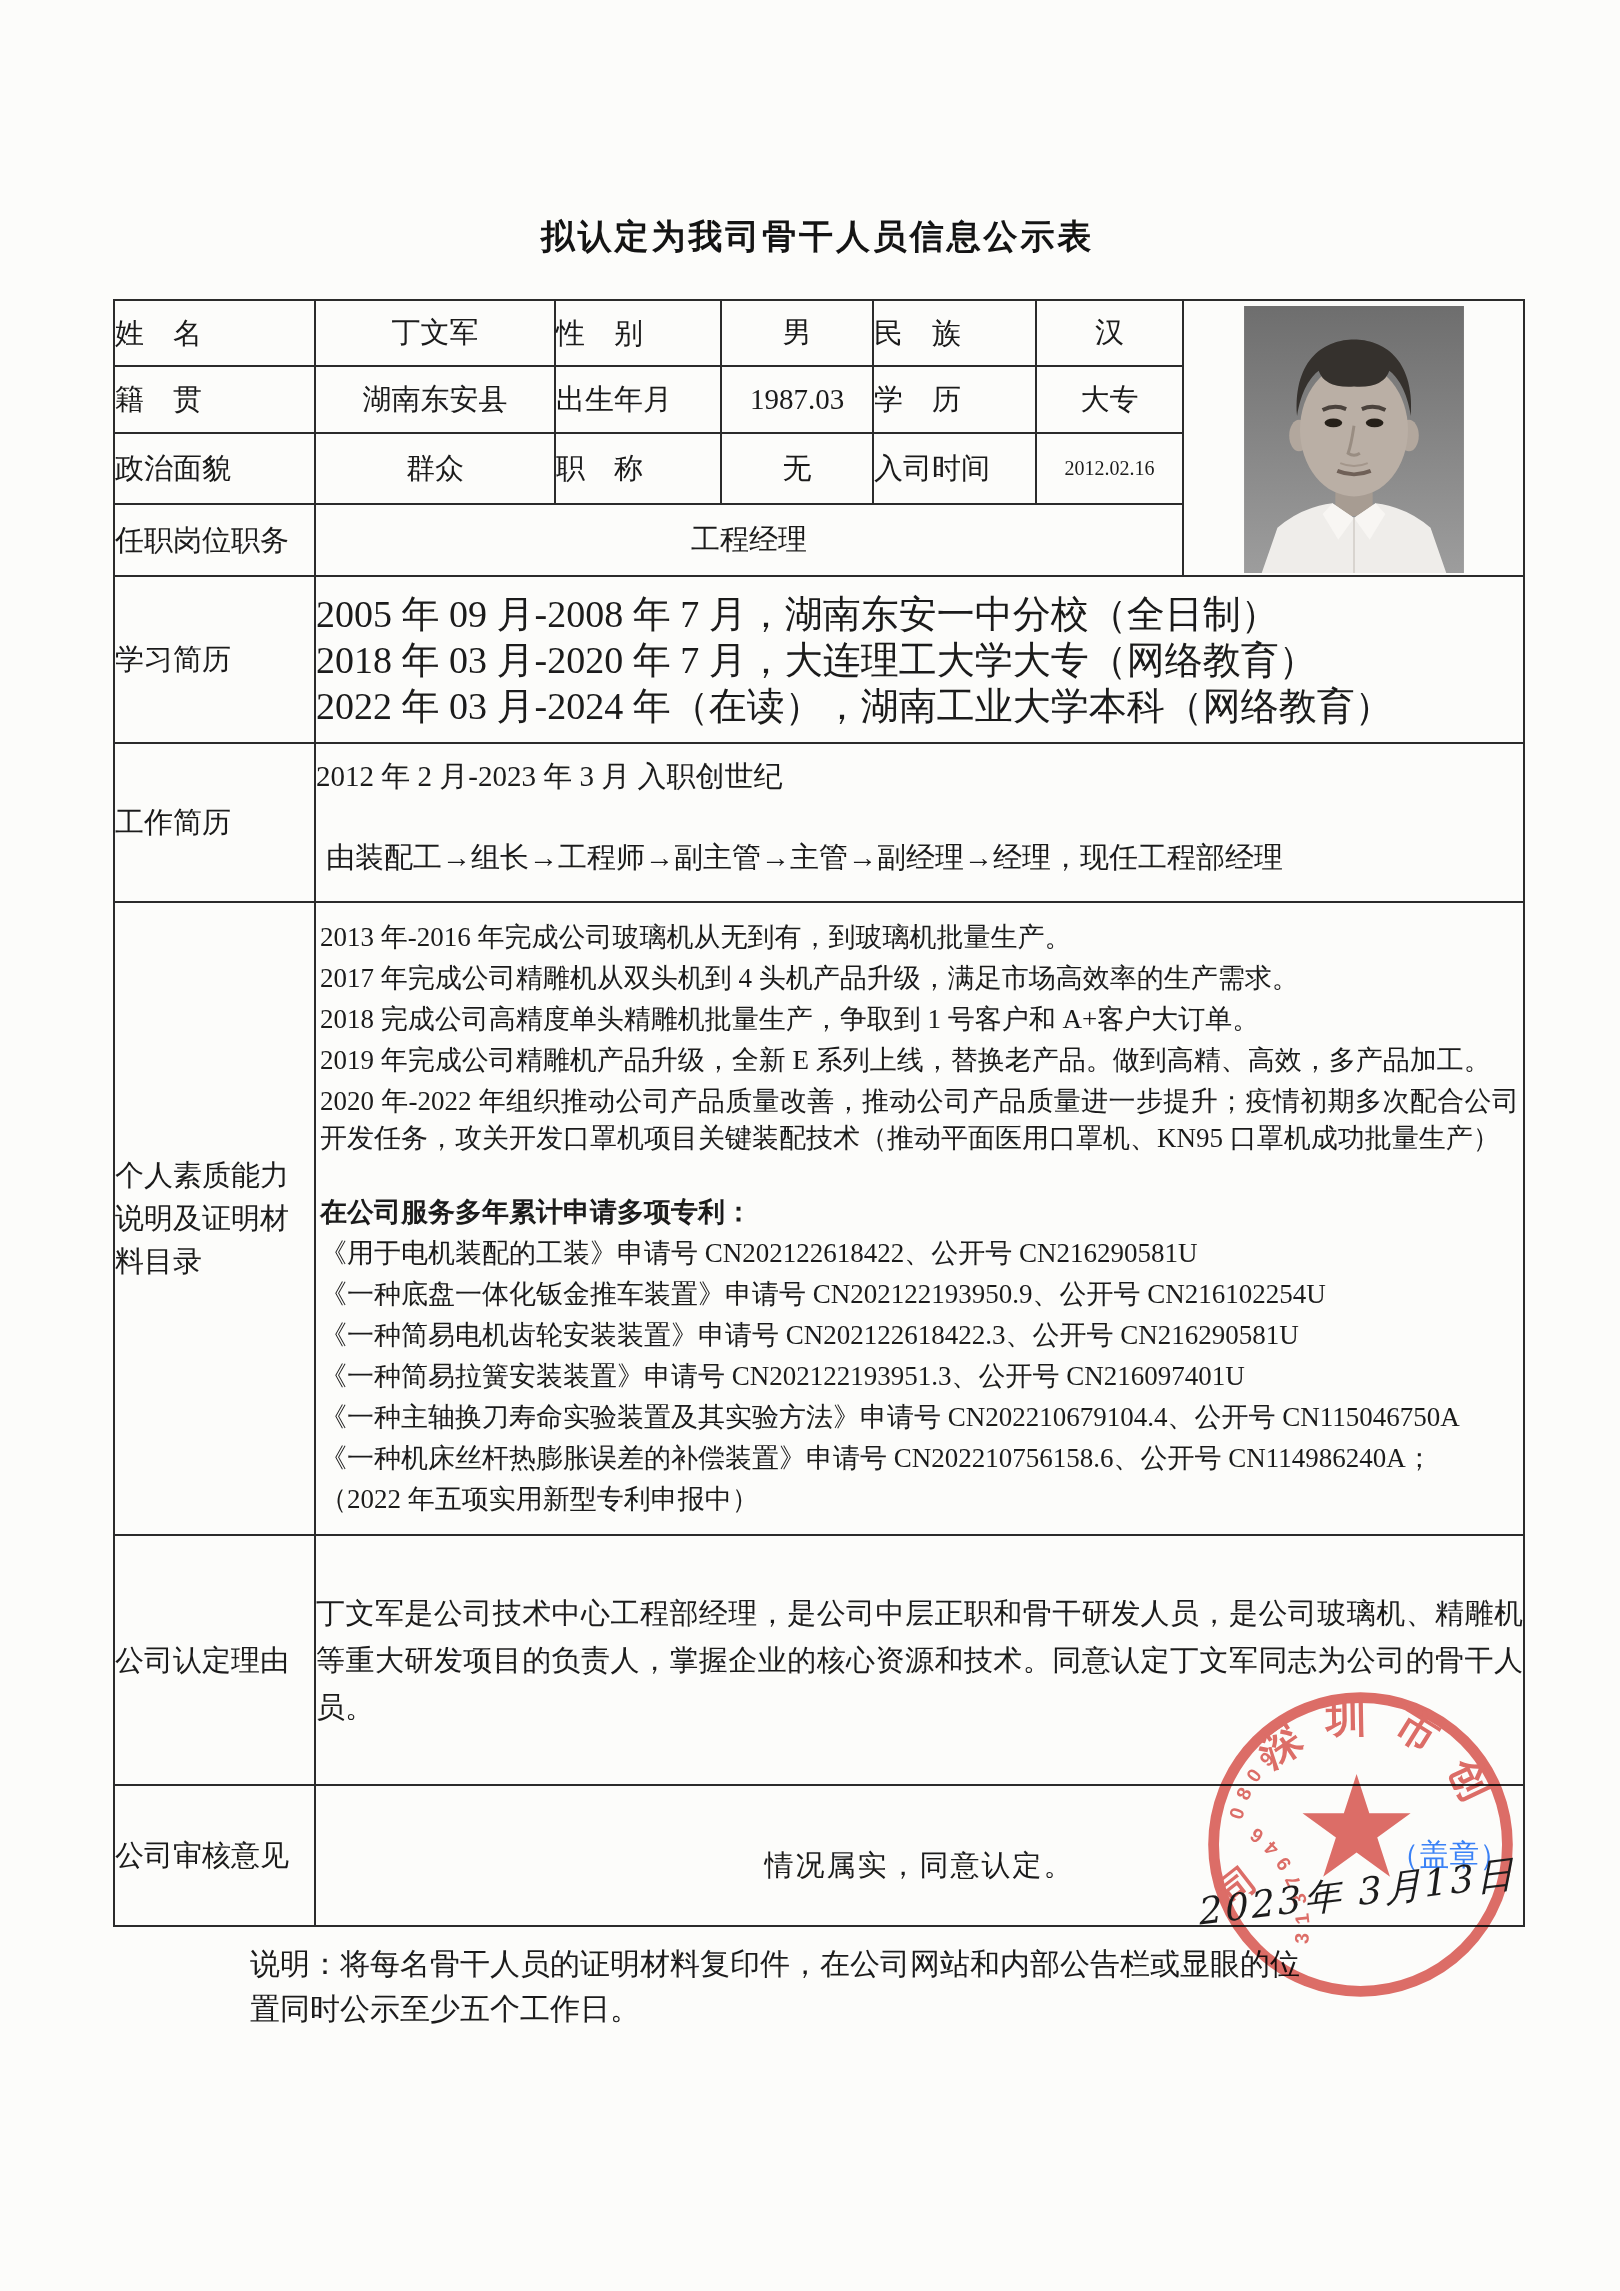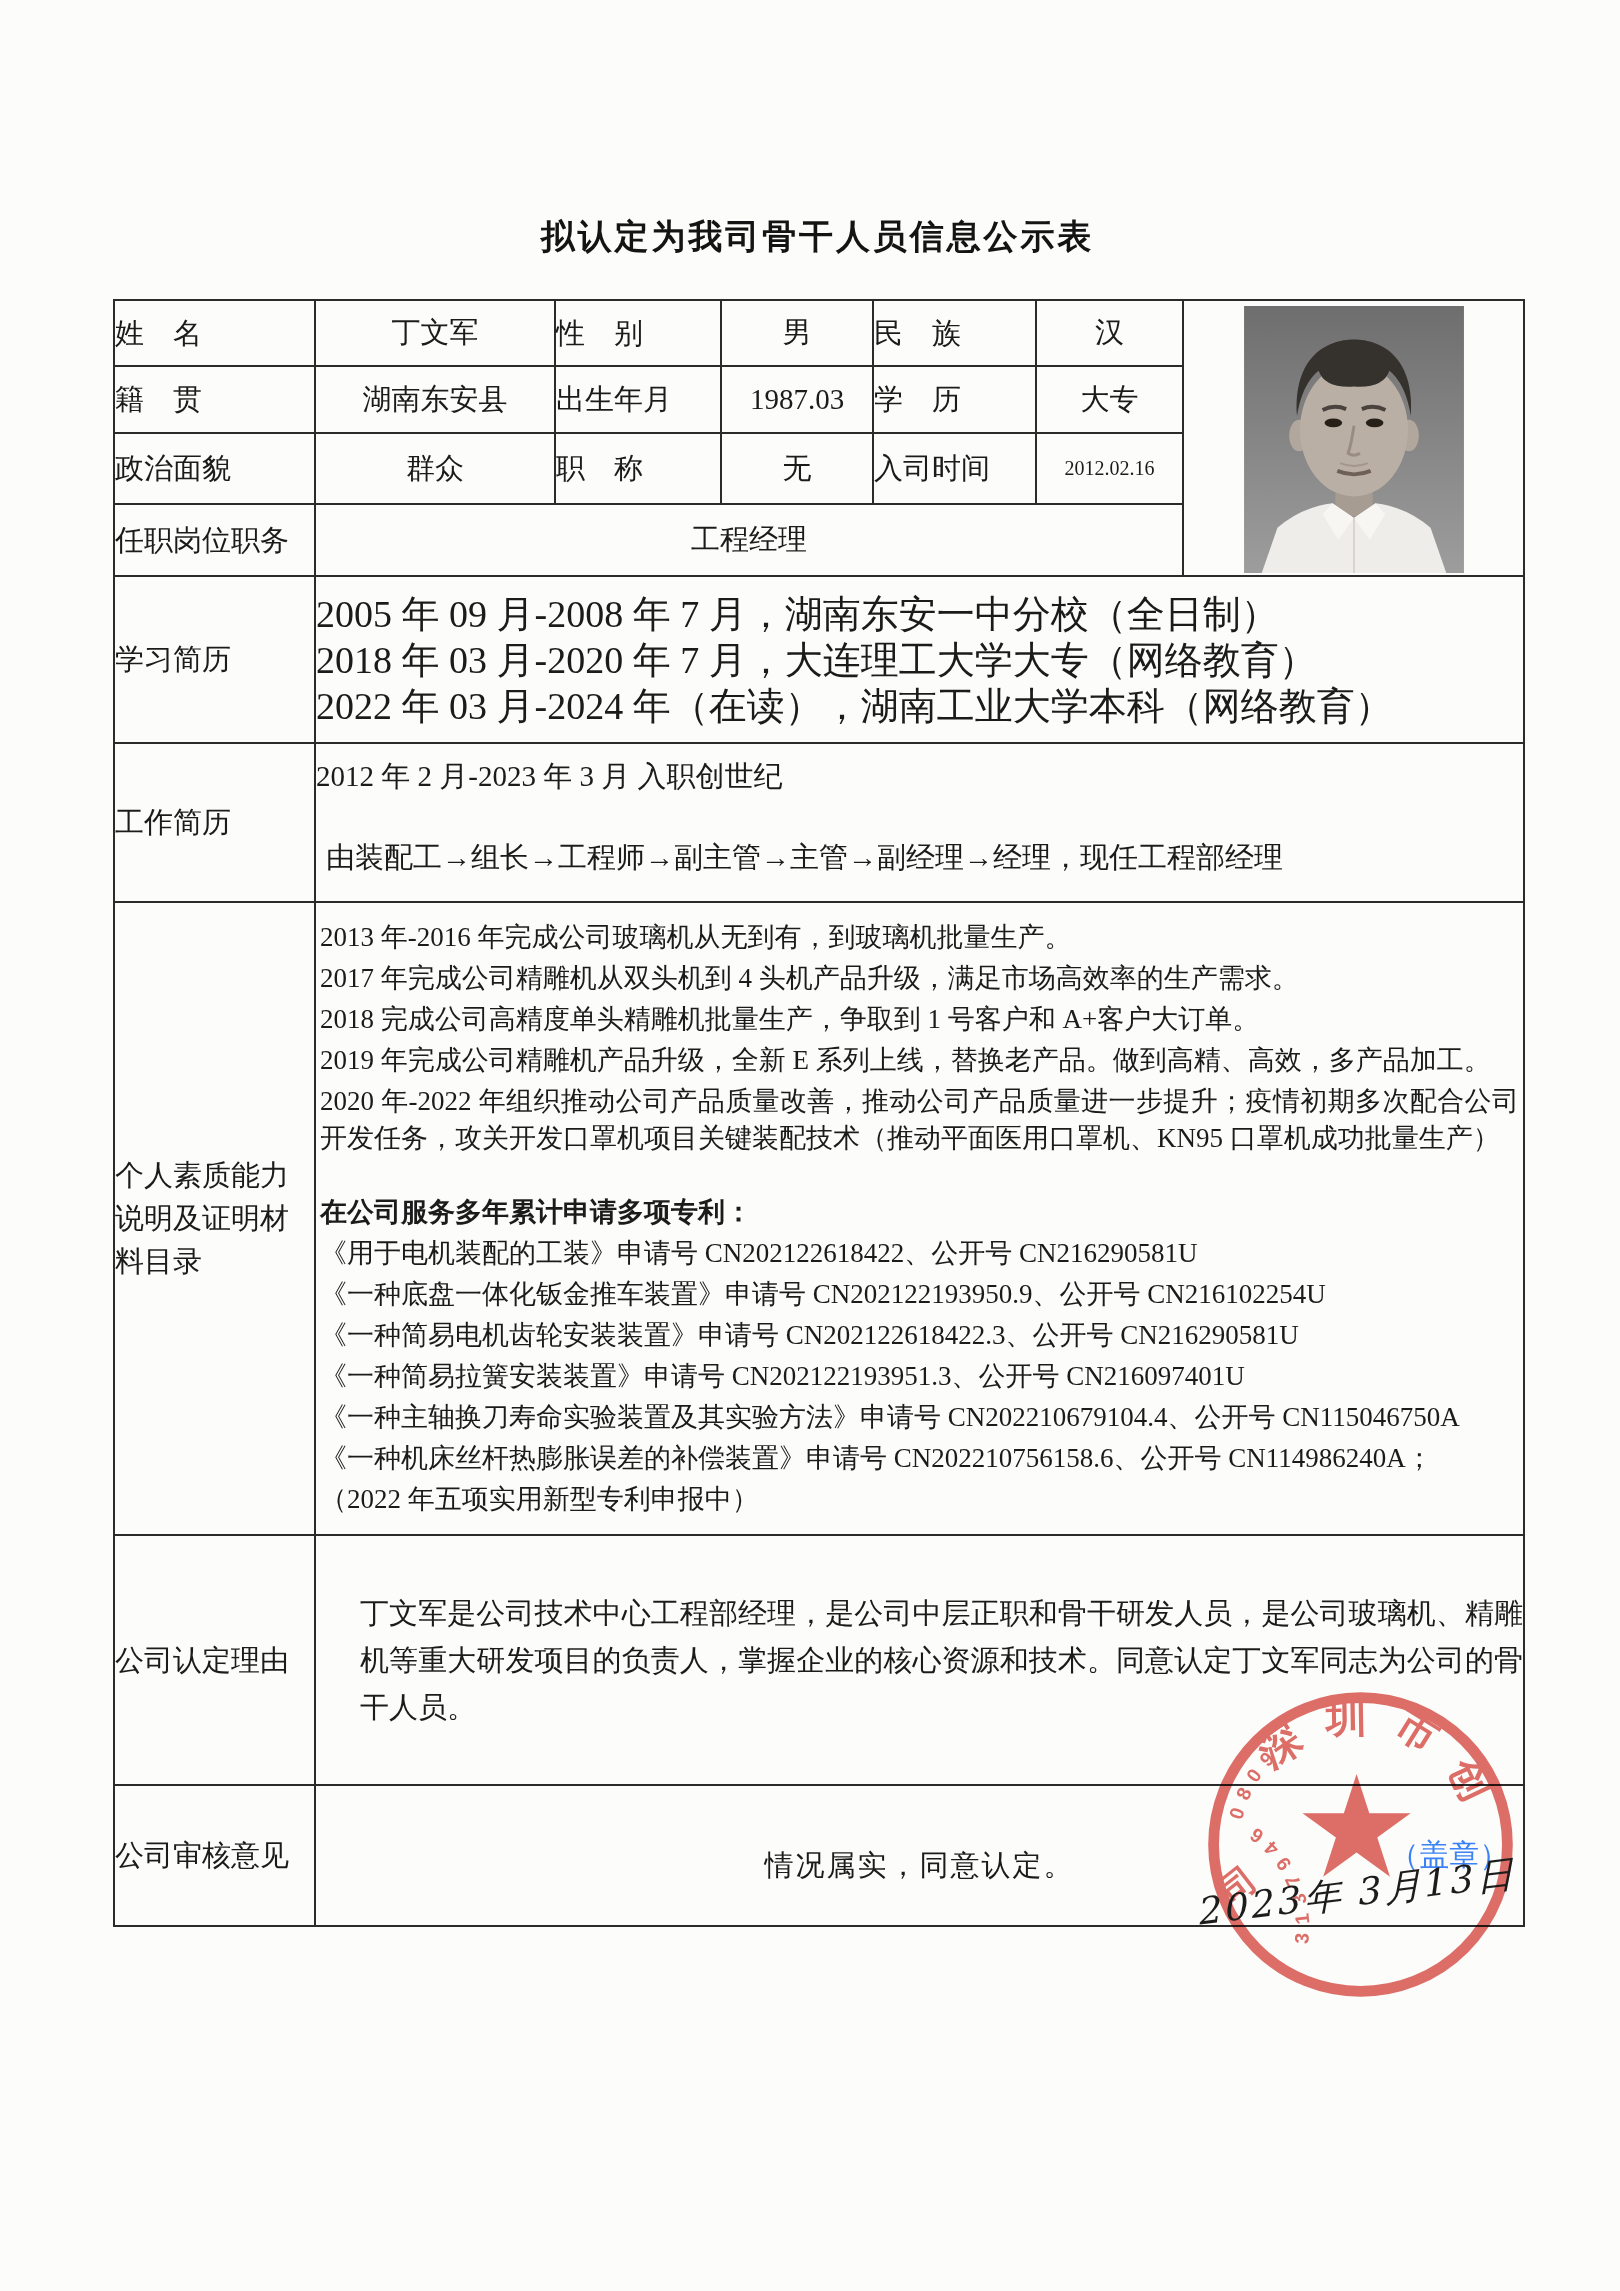--- a/index.html
+++ b/index.html
@@ -36,21 +36,21 @@
   .work-line1{margin:0 0 41px 0;}
   .work-line2{margin:10px;}
   td.ability-cell{vertical-align:top;padding:7.8px 17.6px 0 17.6px;}
   .ability-cell p{margin:4px;font-size:27px;line-height:37px;text-align:justify;font-family:Liberation Serif, serif;}
   .patents-heading{
     font-family:"Liberation Sans","DejaVu Sans",sans-serif;
     font-weight:700;font-size:26.5px;line-height:37px;margin-top:37px !important;
     text-align:left !important;
   }
   .patent-line{text-align:left !important;}
-  .recog-text{font-size:29px;line-height:47px;text-align:justify;margin:0;padding-left:44px;}
+  .recog-text{font-size:29px;line-height:47px;text-align:justify;margin:0;}
   td.review-cell{vertical-align:top;position:relative;}
   .review-opinion{margin-top:21.6px;text-align:center;font-size:29px;letter-spacing:2px;}
   .seal-note{
     position:absolute;right:13.7px;top:49px;font-size:30px;color:#3b82f6;z-index:7;
   }
   .hand-date{
     position:absolute;right:5.9px;top:82px;z-index:7;
     font-size:37px;font-style:italic;color:#1c1c1c;
     transform:rotate(-7deg) skewX(-4deg);
     letter-spacing:2.9px;
@@ -228,15 +228,19 @@
     </text>
     <text font-size="20" font-weight="700" fill="#d9524c" letter-spacing="9">
       <textPath href="#arcUpLeft" startOffset="6%">0809</textPath>
     </text>
     <text x="-132" y="62" font-size="36" font-weight="700" fill="#d9524c" transform="rotate(-38 -132 62)">司</text>
     <g transform="translate(-4,-14)">
       <path d="M0,-58 L13,-17.9 L55.2,-17.9 L21.1,6.8 L34.1,46.9 L0,22.2 L-34.1,46.9 L-21.1,6.8 L-55.2,-17.9 L-13,-17.9 Z" fill="#d9524c"></path>
     </g>
   </svg>
 
+  <div class="footnote">
+    <div>说明：将每名骨干人员的证明材料复印件，在公司网站和内部公告栏或显眼的位</div>
+    <div>置同时公示至少五个工作日。</div>
+  </div>
 
 </div>
 
 
 </body></html>

